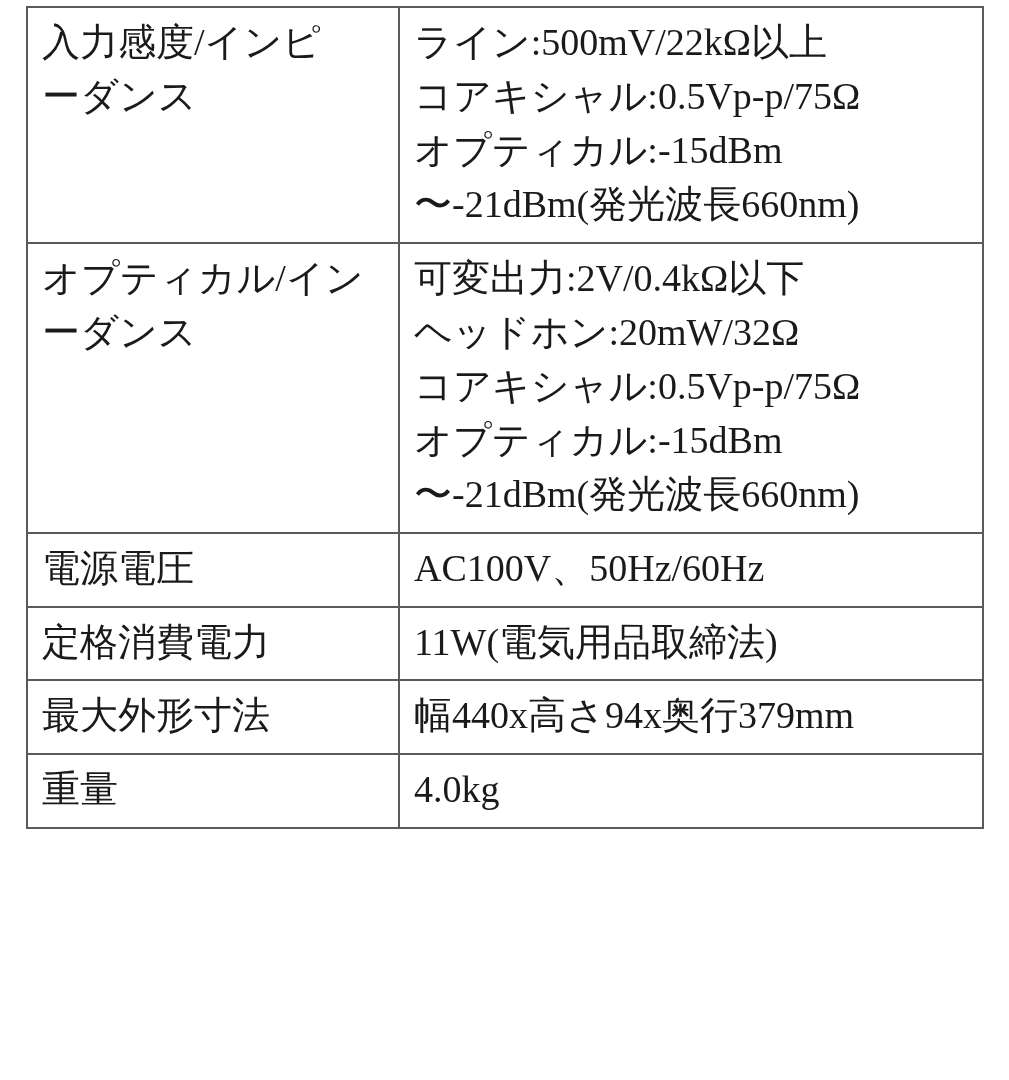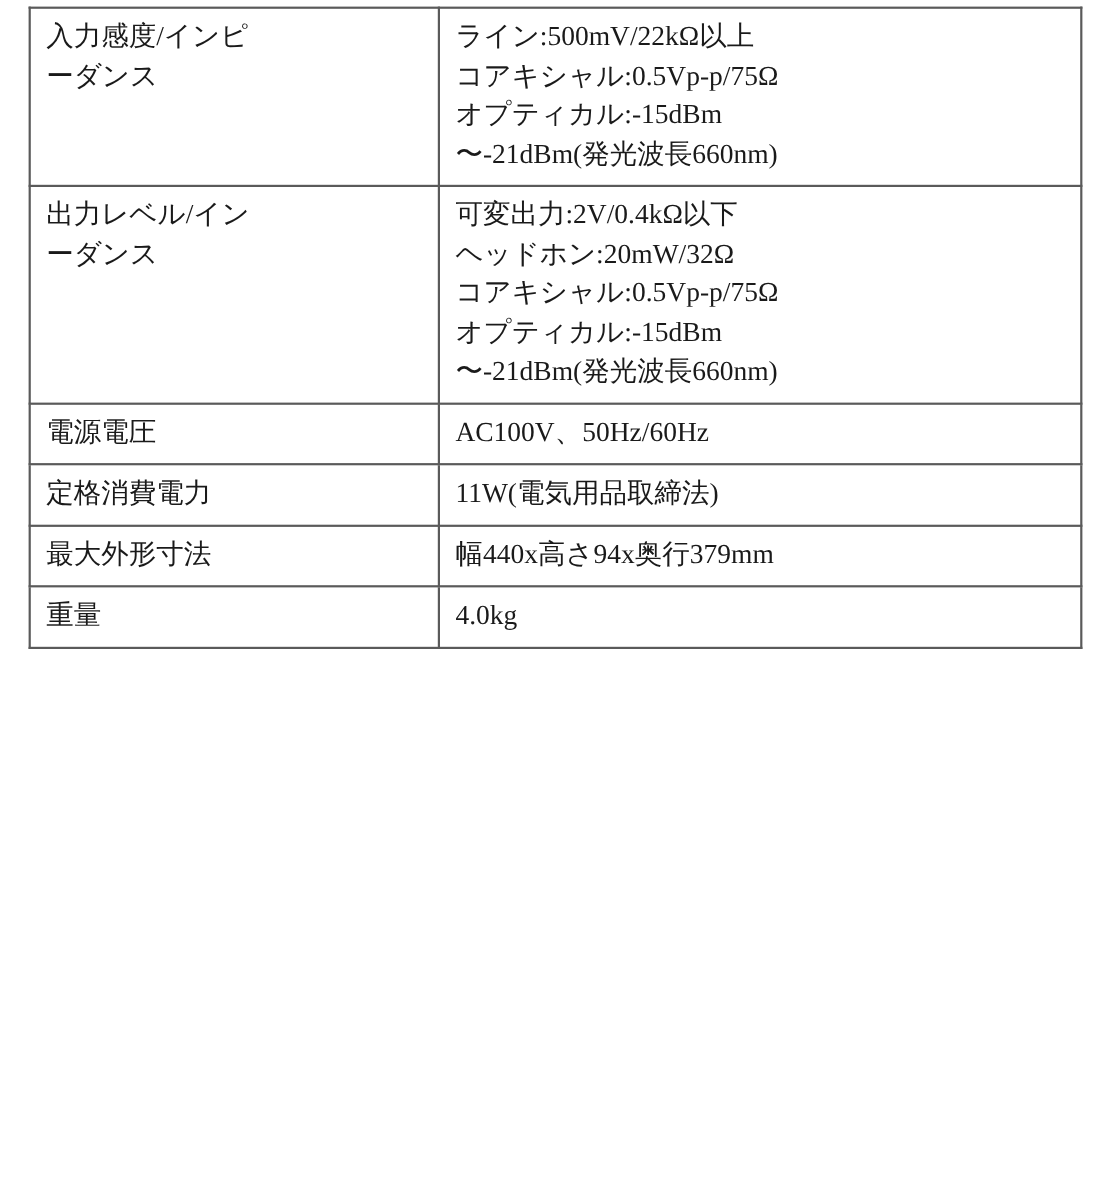--- a/index.html
+++ b/index.html
@@ -26,21 +26,21 @@
   table.spec-table {
     width: 100%;
     border-collapse: collapse;
     table-layout: fixed;
   }
 
   table.spec-table td {
     border: 2px solid #5a5a5a;
     vertical-align: top;
     padding: 8px 12px 10px 14px;
-    font-size: 25px;
+    font-size: 38px;
     line-height: 1.42;
     letter-spacing: 0px;
   }
 
   table.spec-table tr:first-child td {
     border-top: 2px solid #5a5a5a;
   }
 
   td.label-cell {
     width: 344px;
@@ -78,21 +78,21 @@
         <td class="value-cell">
           <span class="line">ライン:500mV/22kΩ以上</span>
           <span class="line">コアキシャル:0.5Vp-p/75Ω</span>
           <span class="line">オプティカル:-15dBm</span>
           <span class="line">〜-21dBm(発光波長660nm)</span>
         </td>
       </tr>
 
       <tr>
         <td class="label-cell">
-          <span class="line">出力レベル/イン</span>
+          <span class="line">オプティカル/イン</span>
           <span class="line">ーダンス</span>
         </td>
         <td class="value-cell">
           <span class="line">可変出力:2V/0.4kΩ以下</span>
           <span class="line">ヘッドホン:20mW/32Ω</span>
           <span class="line">コアキシャル:0.5Vp-p/75Ω</span>
           <span class="line">オプティカル:-15dBm</span>
           <span class="line">〜-21dBm(発光波長660nm)</span>
         </td>
       </tr>

